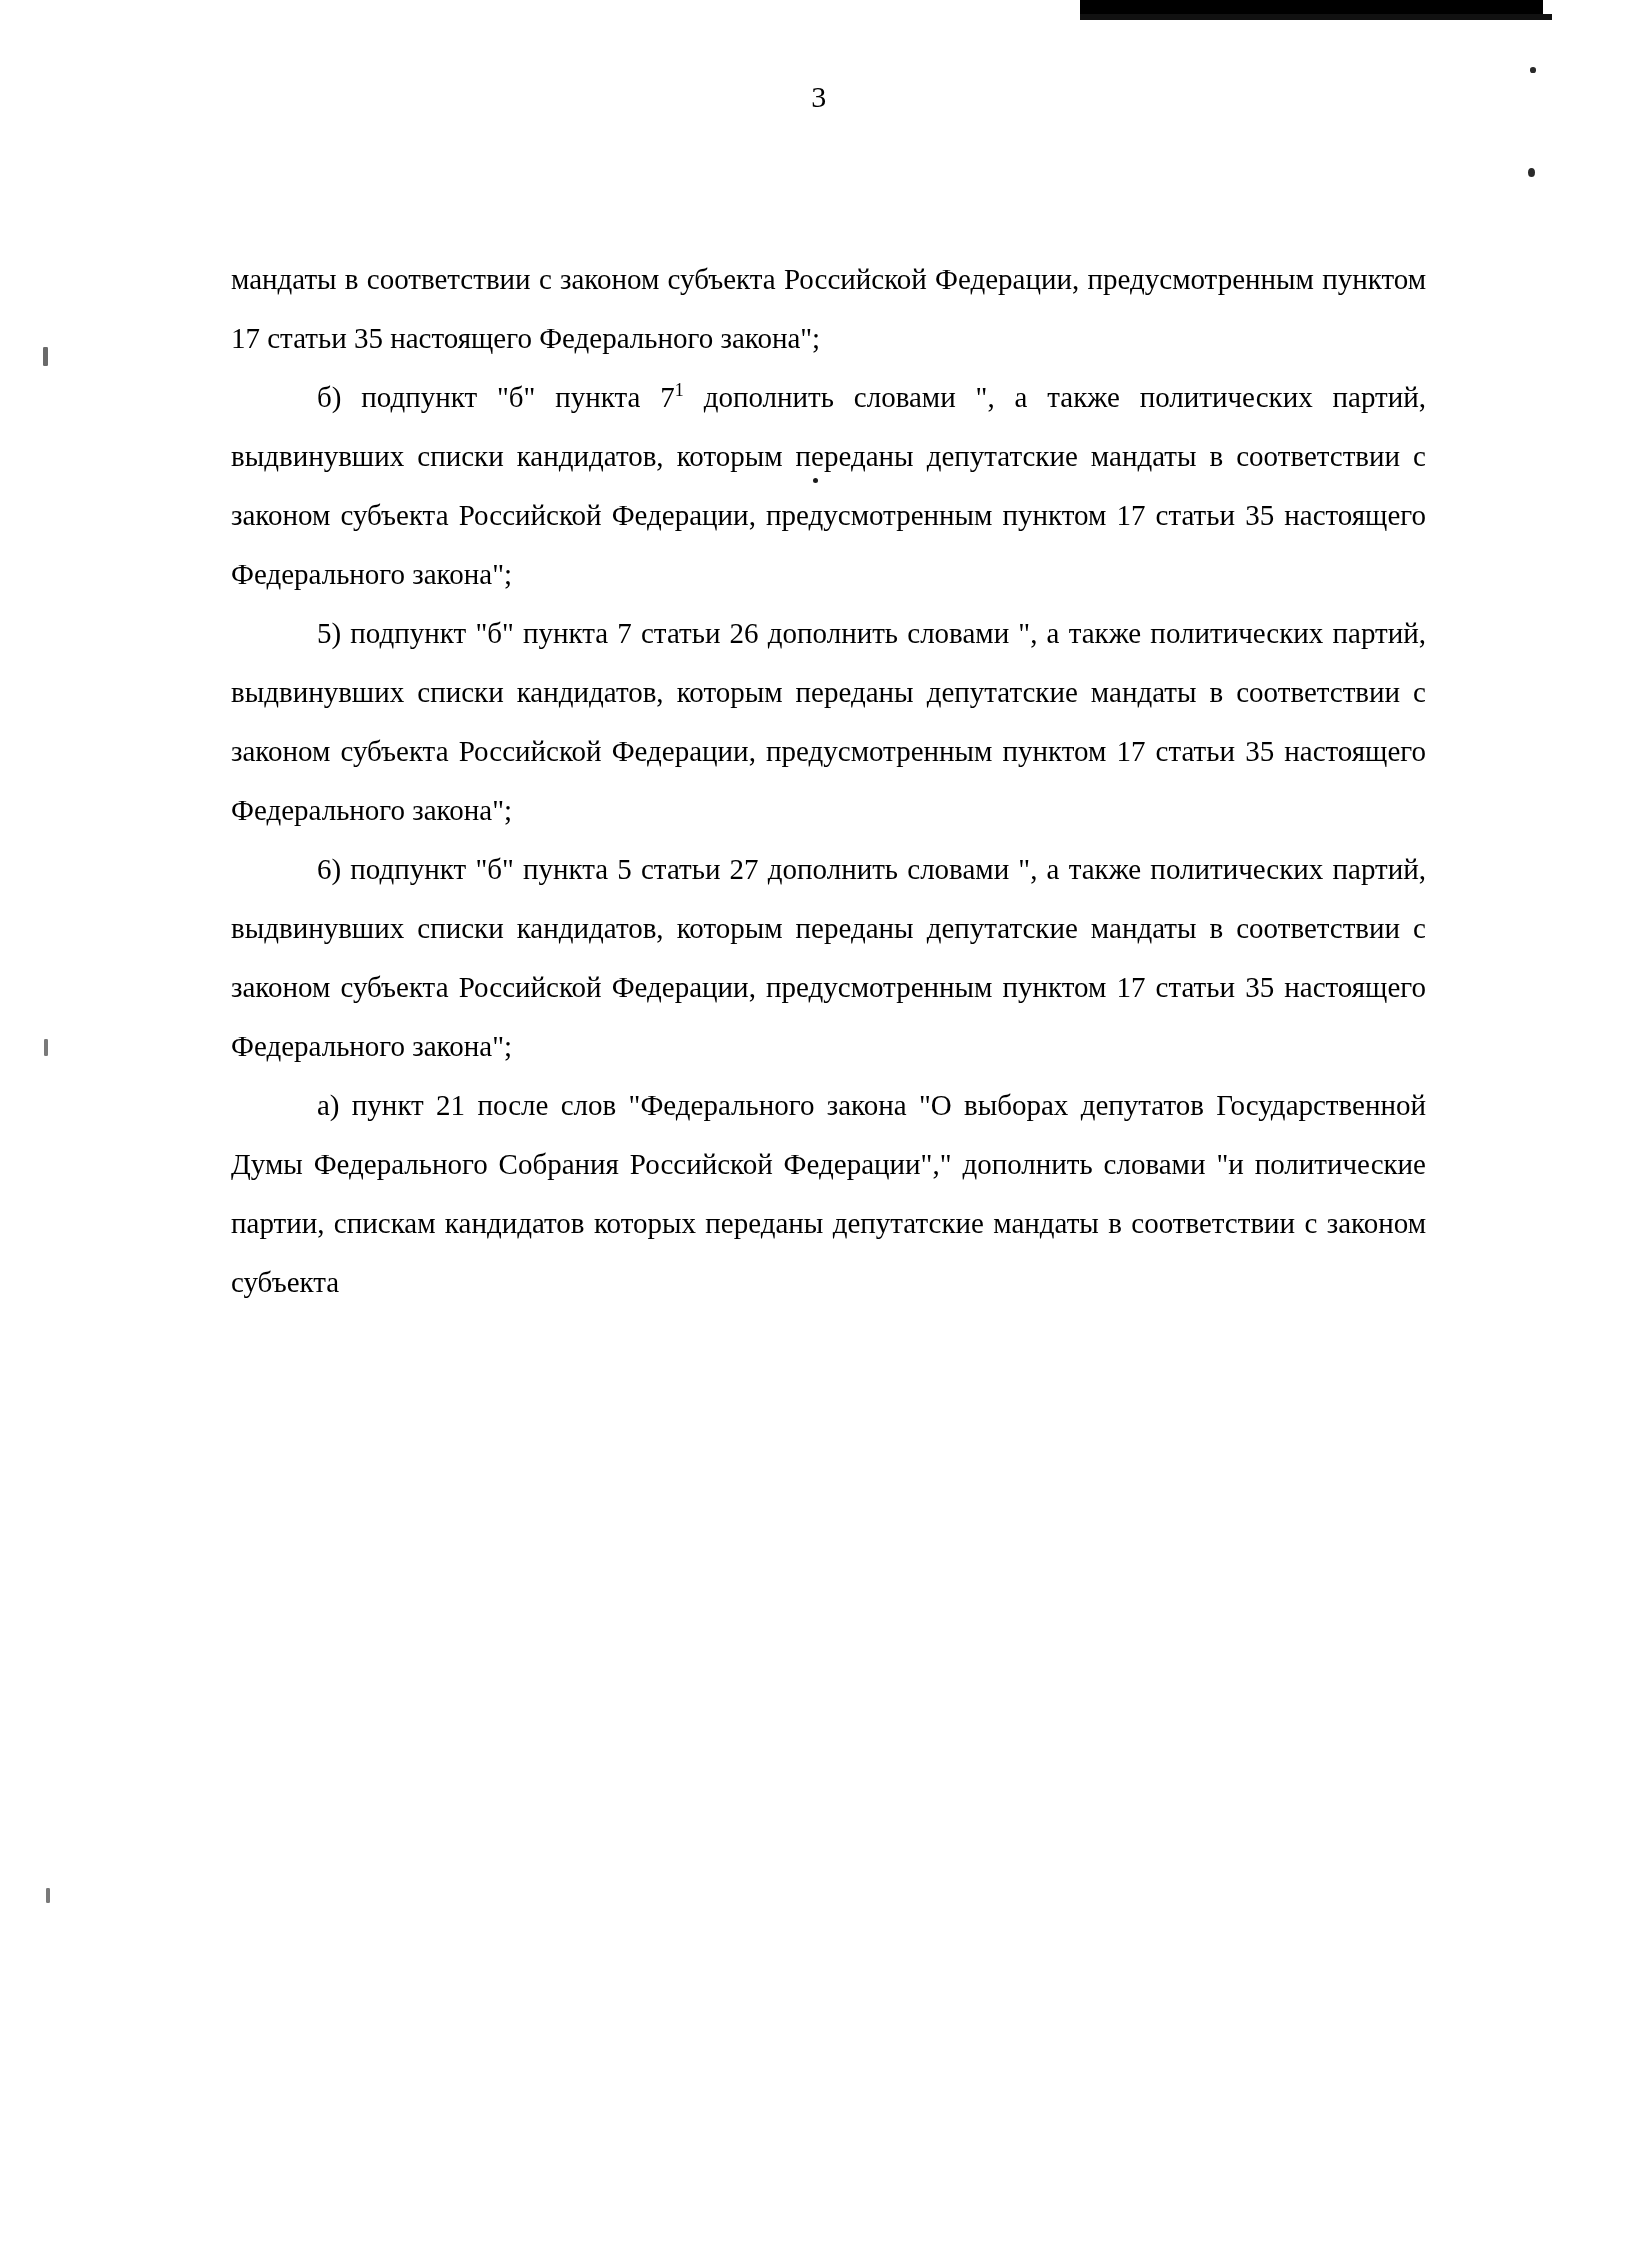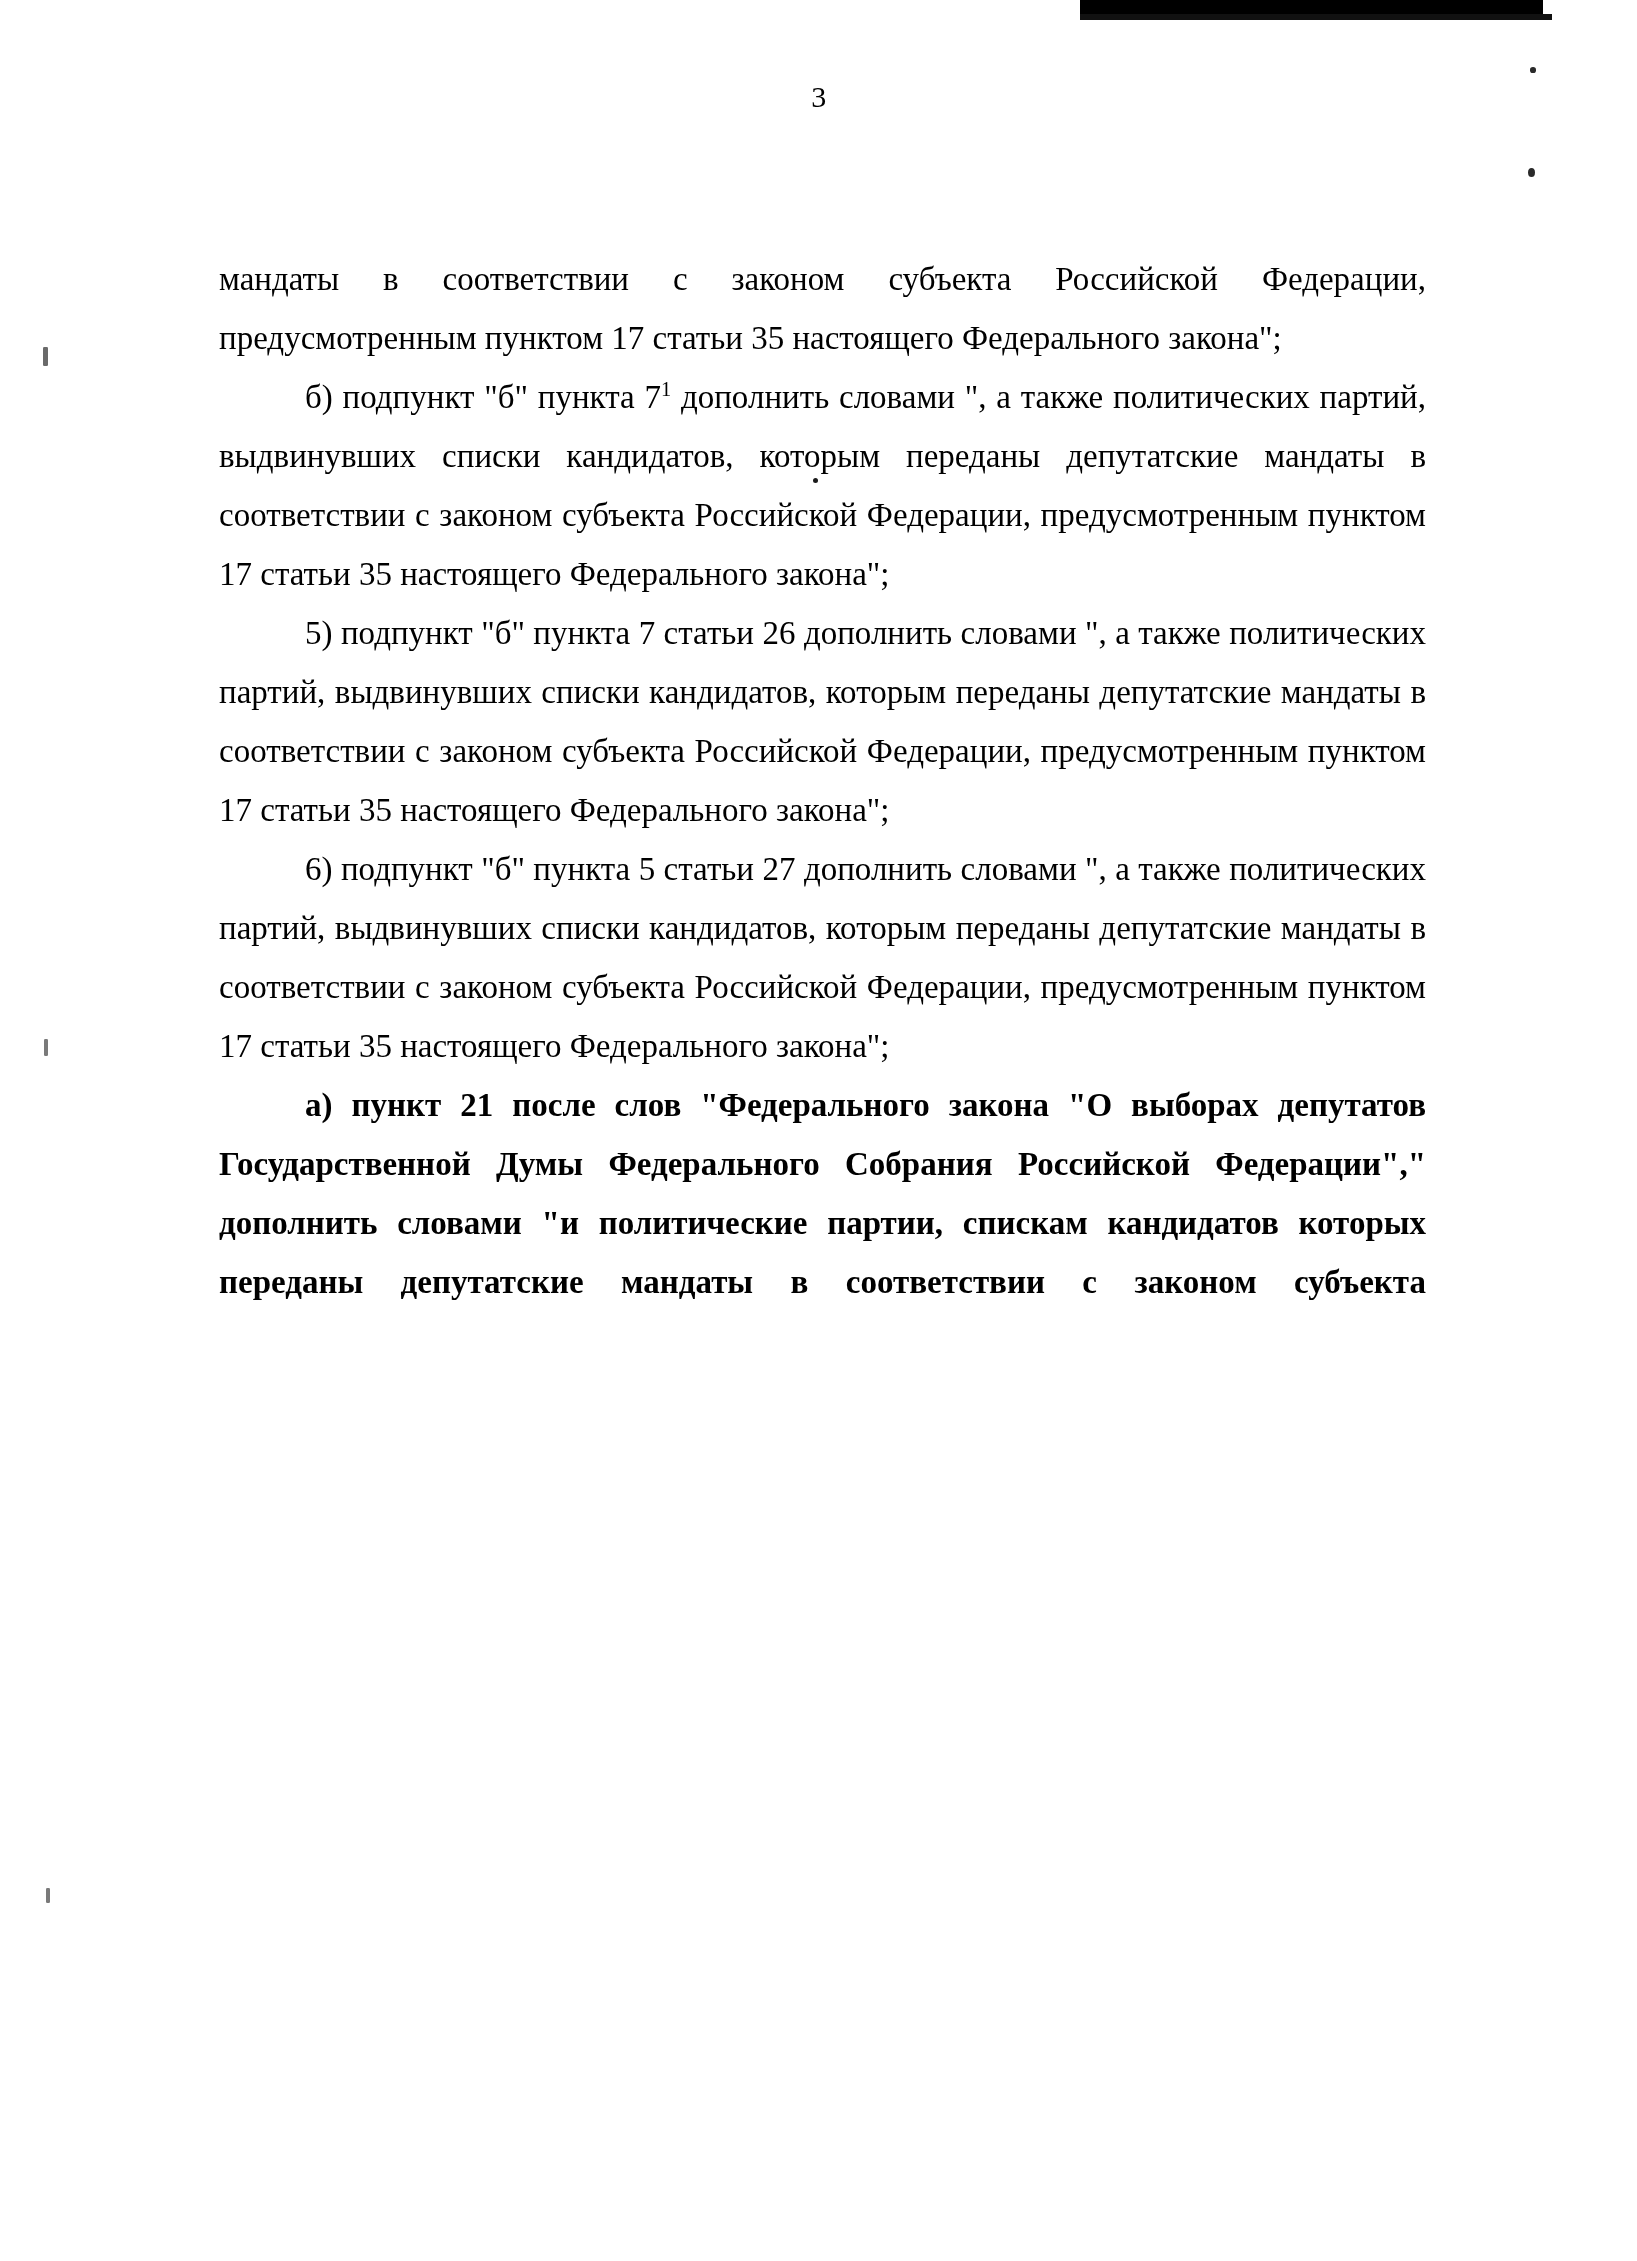--- a/index.html
+++ b/index.html
@@ -57,34 +57,33 @@
     line-height: 1;
     letter-spacing: 0.3px;
   }
   .body-text {
     position: absolute;
     top: 250px;
     left: 215px;
     width: 1211px;
   }
   p.para {
-    margin: 0 0 0 4px;
-    font-size: 33px;
+    margin: 0 0 0 16px;
+    font-size: 29px;
     line-height: 59px;
     text-align: justify;
     text-indent: 0;
     hyphens: none;
   }
   p.para.indent {
     text-indent: 86px;
   }
   
   p.para.justify-all {
     text-align-last: justify;
-    font-weight: bold;
   }
   sup {
     font-size: 0.62em;
     vertical-align: super;
     line-height: 0;
   }
   .mid-dot {
     position: absolute;
     top: 478px;
     left: 813px;

